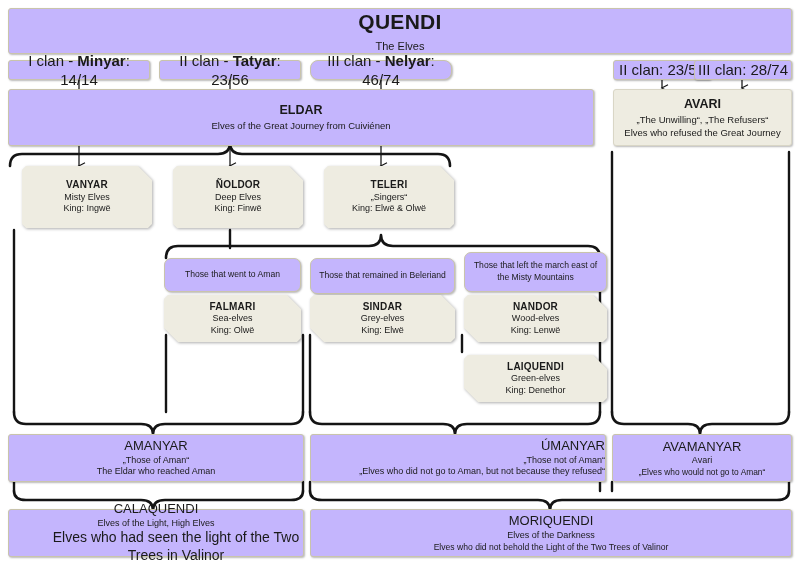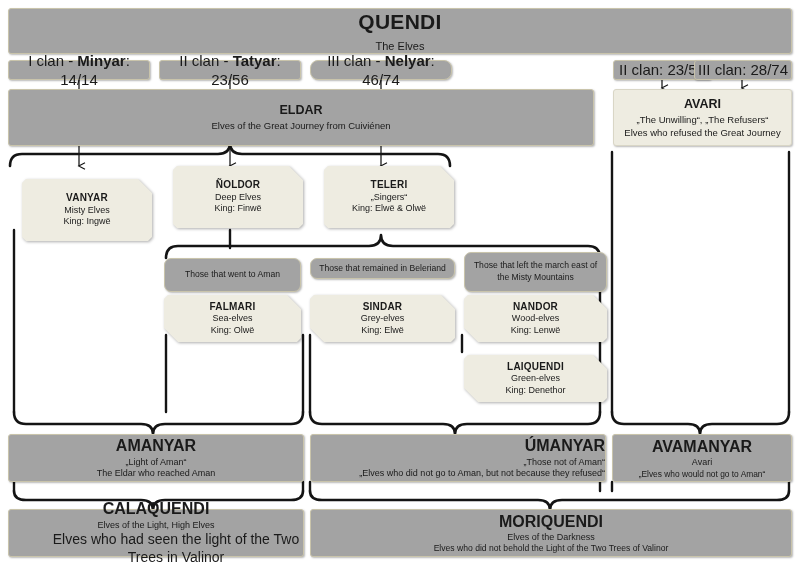--- a/index.html
+++ b/index.html
@@ -7,21 +7,21 @@
     width:800px;height:562px;position:relative;overflow:hidden;
     font-family:"Liberation Sans","DejaVu Sans",sans-serif;
     color:#1a1a1a;
   }
   #stage{position:absolute;left:0;top:0;width:800px;height:562px;}
 
   
   .box{
     position:absolute;
     box-sizing:border-box;
-    background:#a3a3a3;
+    background:#c4b5fd;
     border:1px solid #c9c4ab;
     border-radius:3px;
     box-shadow:1px 1px 2px rgba(0,0,0,.28);
     display:flex;flex-direction:column;
     align-items:center;justify-content:center;
     text-align:center;
     line-height:1.28;
   }
   .box.light{background:#eeece1;border-color:#d9d6c6;}
 
@@ -50,21 +50,21 @@
   
   .t-hdr{font-size:21px;font-weight:bold;letter-spacing:.3px;}
   .t-hdr-sub{font-size:11px;margin-top:3px;}
   .t-clan{font-size:15px;}
   .t-clan b{font-weight:bold;}
   .t-band{font-size:12.5px;font-weight:bold;}
   .t-band-sub{font-size:9.5px;margin-top:2px;}
   .t-card{font-size:10px;font-weight:bold;letter-spacing:.2px;}
   .t-card-sub{font-size:9px;}
   .t-note{font-size:8.6px;line-height:1.35;padding:0 6px;}
-  .t-big{font-size:16px;font-weight:bold;}
+  .t-big{font-size:13px;font-weight:normal;}
   .t-big-sub{font-size:9px;}
 
   
   svg.lines{position:absolute;left:0;top:0;width:800px;height:562px;pointer-events:none;}
 </style>
 </head>
 <body>
 
 <div id="stage">
 
@@ -170,21 +170,21 @@
     <div class="t-band">ELDAR</div>
     <div class="t-band-sub">Elves of the Great Journey from Cuiviénen</div>
   </div>
 
   <div class="box light" style="left:613px;top:89px;width:179px;height:57px;">
     <div class="t-band">AVARI</div>
     <div class="t-band-sub">„The Unwilling“, „The Refusers“</div>
     <div class="t-band-sub" style="margin-top:1px;">Elves who refused the Great Journey</div>
   </div>
 
-  <div class="box fold" style="left:22px;top:166px;width:130px;height:62px;margin-top:13px;">
+  <div class="box fold" style="left:22px;top:166px;width:130px;height:62px;">
     <div class="inner"></div>
     <div class="txt">
       <div class="t-card">VANYAR</div>
       <div class="t-card-sub">Misty Elves</div>
       <div class="t-card-sub">King: Ingwë</div>
     </div>
   </div>
   <div class="box fold" style="left:173px;top:166px;width:130px;height:62px;">
     <div class="inner"></div>
     <div class="txt">
@@ -198,21 +198,21 @@
     <div class="txt">
       <div class="t-card">TELERI</div>
       <div class="t-card-sub">„Singers“</div>
       <div class="t-card-sub">King: Elwë &amp; Olwë</div>
     </div>
   </div>
 
   <div class="box" style="left:164px;top:258px;width:137px;height:34px;border-radius:7px;">
     <div class="t-note">Those that went to Aman</div>
   </div>
-  <div class="box" style="left:310px;top:258px;width:145px;height:21px;border-radius:7px;">
+  <div class="box" style="left:310px;top:258px;width:145px;height:36px;border-radius:7px;">
     <div class="t-note">Those that remained in Beleriand</div>
   </div>
   <div class="box" style="left:464px;top:252px;width:143px;height:40px;border-radius:7px;">
     <div class="t-note">Those that left the march east of the Misty Mountains</div>
   </div>
 
   <div class="box fold bl" style="left:164px;top:295px;width:137px;height:47px;">
     <div class="inner"></div>
     <div class="txt">
       <div class="t-card">FALMARI</div>
@@ -241,21 +241,21 @@
     <div class="inner"></div>
     <div class="txt">
       <div class="t-card">LAIQUENDI</div>
       <div class="t-card-sub">Green-elves</div>
       <div class="t-card-sub">King: Denethor</div>
     </div>
   </div>
 
   <div class="box" style="left:8px;top:434px;width:296px;height:48px;">
     <div class="t-big">AMANYAR</div>
-    <div class="t-big-sub">„Light of Aman“</div>
+    <div class="t-big-sub">„Those of Aman“</div>
     <div class="t-big-sub">The Eldar who reached Aman</div>
   </div>
   <div class="box" style="left:310px;top:434px;width:296px;height:48px;align-items:flex-end;">
     <div class="t-big">ÚMANYAR</div>
     <div class="t-big-sub">„Those not of Aman“</div>
     <div class="t-big-sub">„Elves who did not go to Aman, but not because they refused“</div>
   </div>
   <div class="box" style="left:612px;top:434px;width:180px;height:48px;">
     <div class="t-big">AVAMANYAR</div>
     <div class="t-big-sub">Avari</div>

